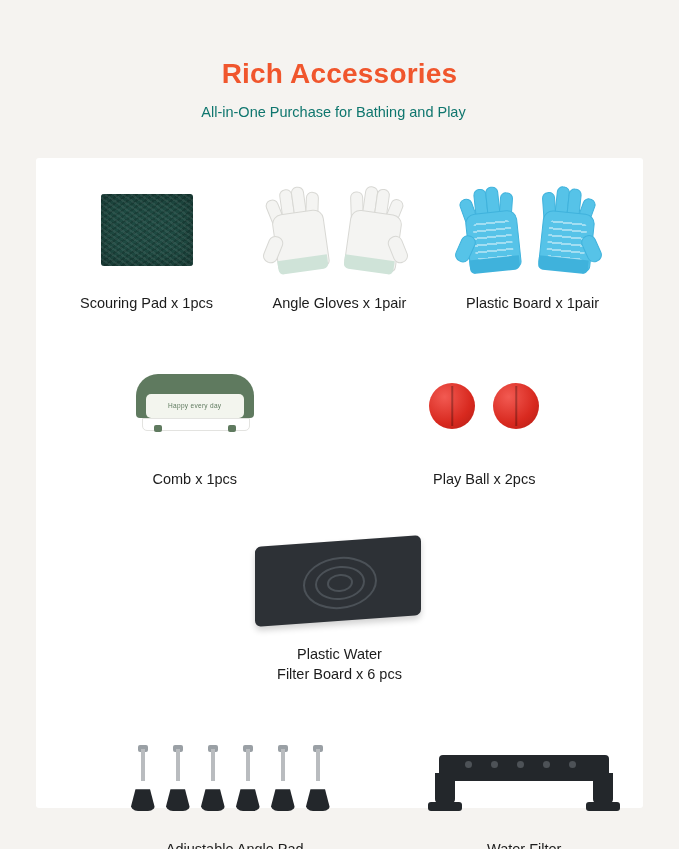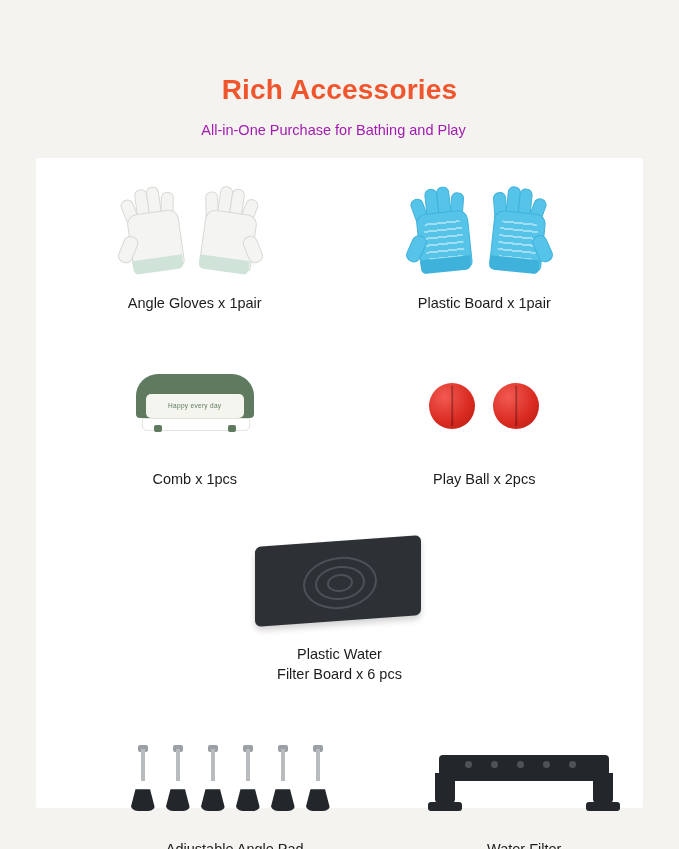--- a/index.html
+++ b/index.html
@@ -21,26 +21,26 @@
   }
   .header {
     padding-top: 58px;
     text-align: center;
   }
   .title {
     font-size: 28px;
     font-weight: bold;
     color: #f0562d;
     letter-spacing: 0.2px;
-    margin: 16px;
+    margin: 0;
   }
   .subtitle {
     margin: 14px 12px 0 0;
     font-size: 14.5px;
-    color: #a21caf;
+    color: #0f766e;
   }
   .card {
     position: absolute;
     left: 36px;
     top: 158px;
     width: 607px;
     height: 650px;
     background: #ffffff;
     border-radius: 3px;
   }
@@ -439,20 +439,26 @@
   <div class="header">
     <div class="title">Rich Accessories</div>
     <div class="subtitle">All-in-One Purchase for Bathing and Play</div>
   </div>
 
   <div class="card">
     <div class="grid">
 
       <div class="row">
 
+        <div class="cell">
+          <div class="art">
+            <div class="pad"></div>
+          </div>
+          <div class="caption">Scouring Pad x 1pcs</div>
+        </div>
 
         <div class="cell">
           <div class="art">
             <div class="gloves nylon">
               <div class="glove" style="left:2px; transform: rotate(-8deg);">
                 <div class="finger" style="left:5px; top:10px; transform: rotate(-14deg);"></div>
                 <div class="finger" style="left:17px; top:2px;"></div>
                 <div class="finger" style="left:29px; top:1px;"></div>
                 <div class="finger" style="left:41px; top:8px; transform: rotate(10deg);"></div>
                 <div class="palm"></div>

